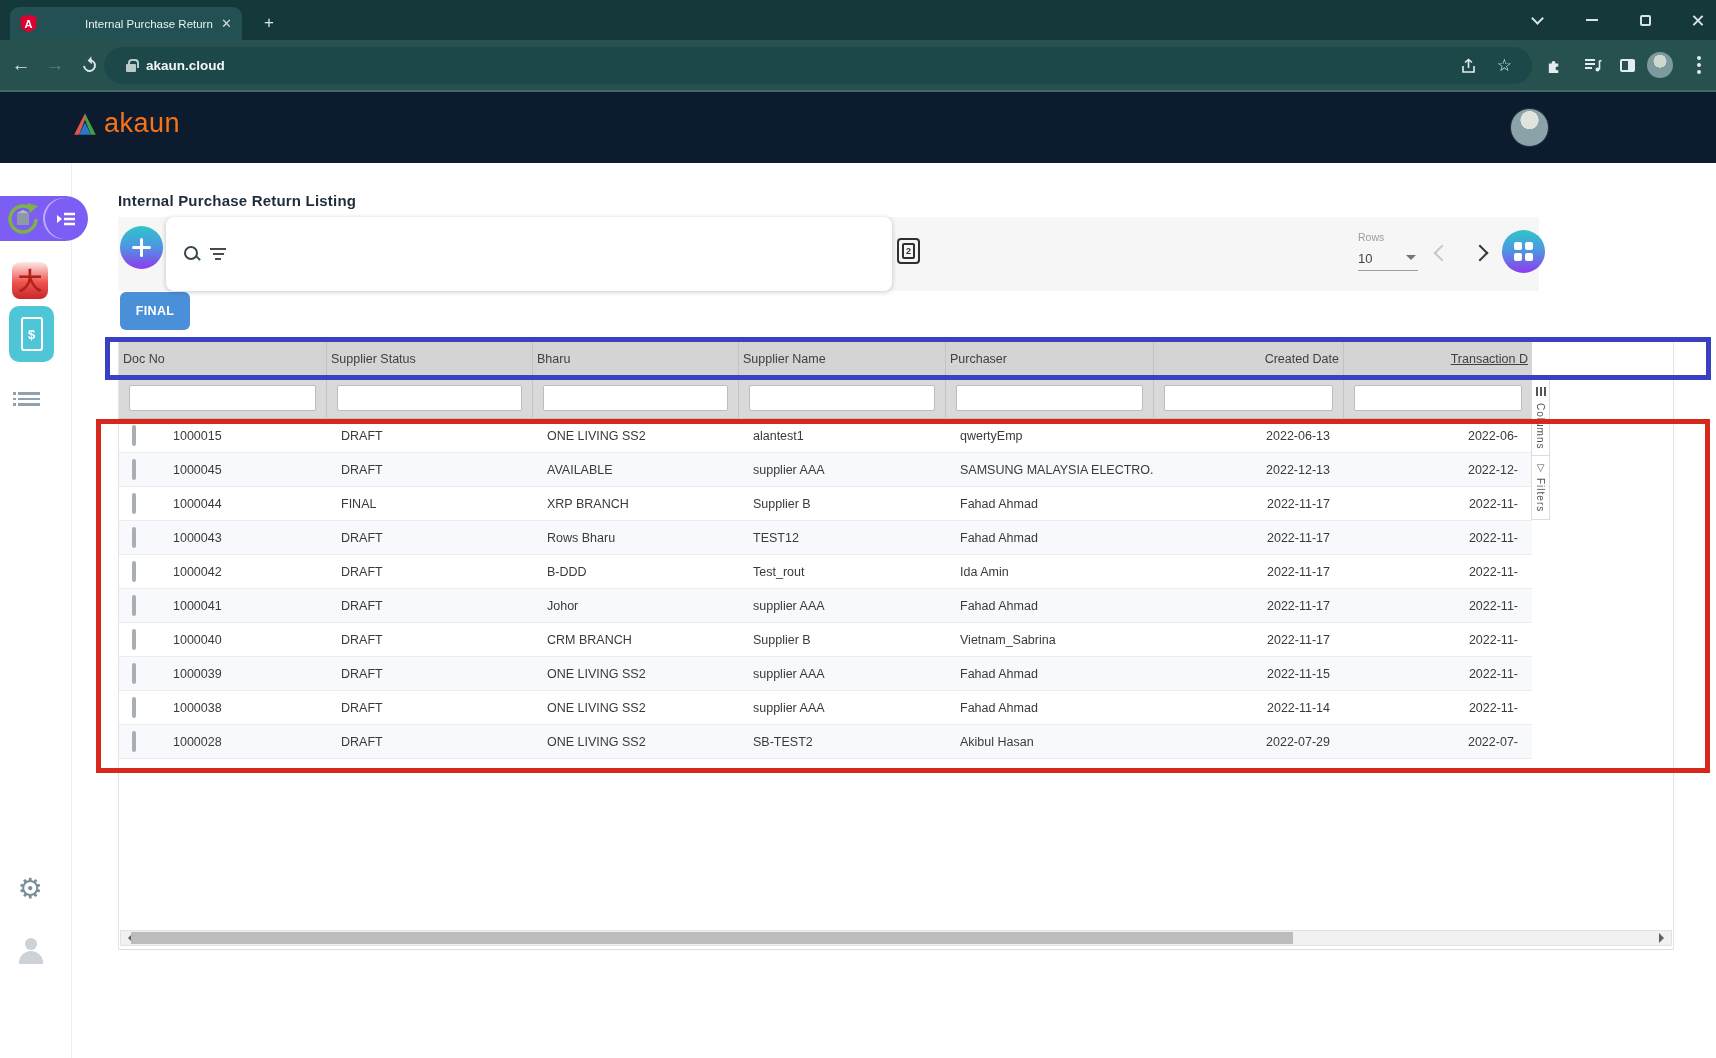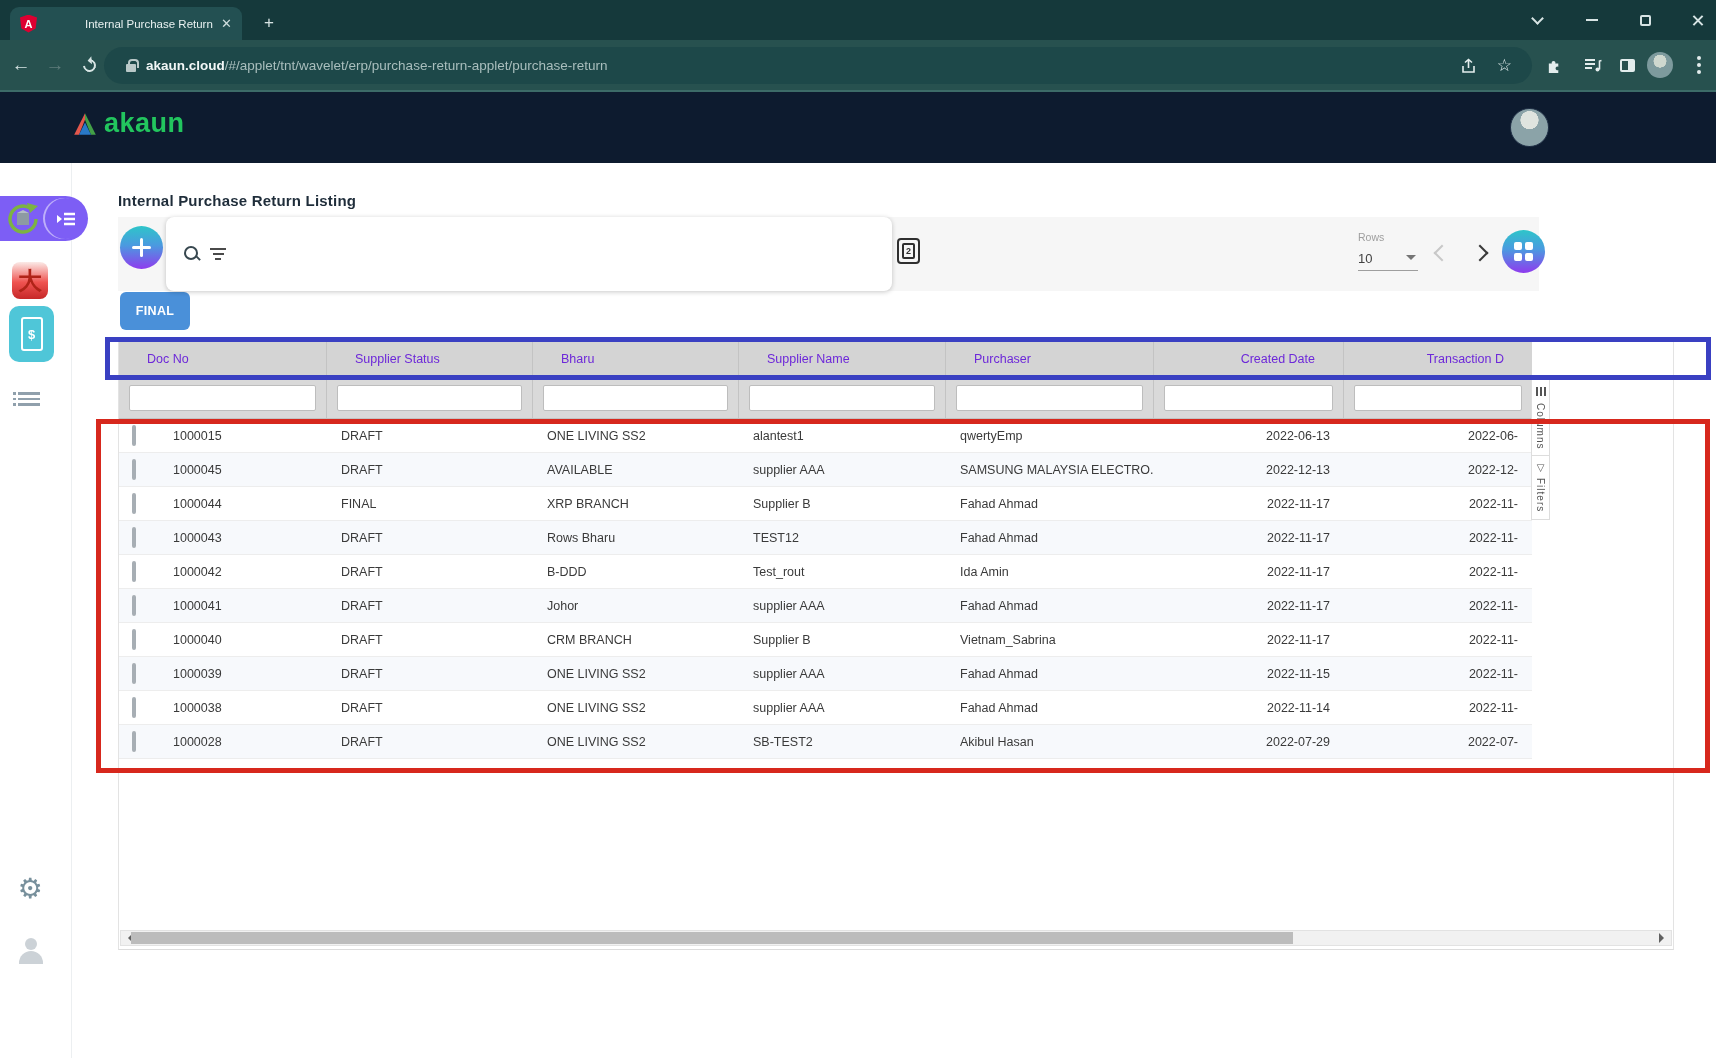--- a/index.html
+++ b/index.html
@@ -41,21 +41,21 @@
   .star { color:#e3eded; font-size:17px; }
   .chrome-ico { position:absolute; top:6px; width:30px; height:38px; display:flex; align-items:center; justify-content:center; }
   .panel-ico { width:15px; height:13px; border:2px solid #e3eded; border-radius:2px; position:relative; }
   .panel-ico::after { content:""; position:absolute; right:0; top:0; width:5px; height:9px; background:#e3eded; }
   .avatar-sm { width:26px; height:26px; border-radius:50%; background:radial-gradient(circle at 50% 35%, #cfd8cf 0 30%, #7d9a9d 31% 100%); }
   .dots3 { width:4px; height:4px; border-radius:50%; background:#e3eded; box-shadow:0 7px 0 #e3eded, 0 -7px 0 #e3eded; }
 
   
   .appheader { position:absolute; left:0; top:92px; width:1716px; height:71px; background:#0d1b2f; }
   .brand { position:absolute; left:72px; top:16px; display:flex; align-items:center; gap:6px; }
-  .brand-name { color:#22c55e; font-size:27px; font-weight:bold; letter-spacing:0.5px; }
+  .brand-name { color:#f97316; font-size:27px; font-weight:normal; letter-spacing:0.5px; }
   .avatar-lg { position:absolute; left:1510px; top:16px; width:39px; height:39px; border-radius:50%;
                background:radial-gradient(circle at 50% 30%, #dfe4df 0 28%, #8ba3a8 29% 100%); border:1px solid #24344a; }
 
   
   .rail { position:absolute; left:0; top:163px; width:72px; height:895px; background:#fff; border-right:1px solid #eceff1; }
   .applet-pill { position:absolute; left:0; top:196px; width:88px; height:45px; background:#7d5ef5; border-radius:0 23px 23px 0;
                  display:flex; align-items:center; z-index:3; }
   .pill-circle { position:absolute; right:2px; top:2px; width:41px; height:41px; border-radius:50%; background:#7d5ef5;
                  display:flex; align-items:center; justify-content:center; box-shadow:-2px 0 0 rgba(255,255,255,0.5); }
   .rail-ico { position:absolute; display:flex; align-items:center; justify-content:center; }
@@ -106,21 +106,21 @@
               background:linear-gradient(180deg,#2ec5c9 0%,#4b9ae0 45%,#8f3bee 100%);
               display:grid; grid-template-columns:8px 8px; grid-template-rows:8px 8px; gap:3px; align-content:center; justify-content:center; z-index:2; }
   .grid-btn i { background:#fff; border-radius:2px; }
   .final-btn { position:absolute; left:120px; top:292px; width:70px; height:38px; background:#4a90d9; border:none; border-radius:6px;
                color:#fff; font-size:12.5px; font-weight:bold; font-family:inherit; letter-spacing:0.3px; }
 
   
   .table-wrap { position:absolute; left:118px; top:341px; width:1556px; height:609px;
                 border-left:1px solid #e3e3e3; border-right:1px solid #e3e3e3; border-bottom:1px solid #dcdcdc; background:#fff; }
   .t-header { display:grid; grid-template-columns:208px 206px 206px 207px 208px 190px 188px; height:36px; background:#d4d4d4; width:1413px; }
-  .t-header .hc { display:flex; align-items:center; padding:0 28px; font-size:12.5px; color:#6d28d9; border-right:1px solid #c3c3c3;
+  .t-header .hc { display:flex; align-items:center; padding:0 4px; font-size:12.5px; color:#404040; border-right:1px solid #c3c3c3;
                   white-space:nowrap; overflow:hidden; }
   .t-header .hc.right { justify-content:flex-end; }
   .t-filter { display:grid; grid-template-columns:208px 206px 206px 207px 208px 190px 188px; height:42px; background:#d9d9d9;
               border-top:1px solid #c9c9c9; border-bottom:1px solid #c2c2c2; width:1413px; }
   .t-filter .fc { display:flex; align-items:center; padding:0 10px; border-right:1px solid #c3c3c3; }
   .t-filter input { width:100%; height:26px; border:1px solid #bdbdbd; border-radius:2px; background:#fff; font-family:inherit; font-size:12px; padding:0 6px; }
   .t-row { display:grid; grid-template-columns:40px 168px 206px 206px 207px 208px 190px 188px; height:34px; align-items:center;
            border-bottom:1px solid #ededed; width:1413px; background:#fff; }
   .t-row.alt { background:#f7f9fc; }
   .t-row .dc { font-size:12.5px; color:#3a3a3a; padding:0 14px; white-space:nowrap; overflow:hidden; }
@@ -177,21 +177,20 @@
 
   <div class="urlrow">
     <div class="nav-ico" style="left:4px;">←</div>
     <div class="nav-ico dim" style="left:38px;">→</div>
     <div class="nav-ico" style="left:72px;">
         <i class="reload"></i>
       </div>
     <div class="omnibox">
       <i class="lock"></i>
       <span class="url-domain">akaun.cloud</span>
-      <span class="url-path">/#/applet/tnt/wavelet/erp/purchase-return-applet/purchase-return</span>
       <span class="omni-right">
         <svg width="17" height="16" viewBox="0 0 17 16">
             <path d="M3 8v6h11V8M8.5 10V1.5M5 4.5l3.5-3 3.5 3" stroke="#e3eded" fill="none" stroke-width="1.6"></path>
           </svg>
         <span class="star">☆</span>
       </span>
     </div>
     <div class="chrome-ico" style="left:1539px;">
       <svg width="17" height="17" viewBox="0 0 18 18">
           <path d="M3 7h3.2a2 2 0 1 1 3.6 0H13v3.2a2 2 0 1 0 0 3.6V17H3z" fill="#e3eded"></path>
@@ -290,21 +289,21 @@
   <button class="final-btn">FINAL</button>
 
   <div class="table-wrap">
     <div class="t-header">
       <div class="hc">Doc No</div>
       <div class="hc">Supplier Status</div>
       <div class="hc">Bharu</div>
       <div class="hc">Supplier Name</div>
       <div class="hc">Purchaser</div>
       <div class="hc right">Created Date</div>
-      <div class="hc right" style="border-right:none;">Transaction D</div>
+      <div class="hc right" style="border-right:none;text-decoration:underline;">Transaction D</div>
     </div>
     <div class="t-filter">
       <div class="fc">
           <input style="">
         </div>
       <div class="fc">
           <input style="">
         </div>
       <div class="fc">
           <input style="">

